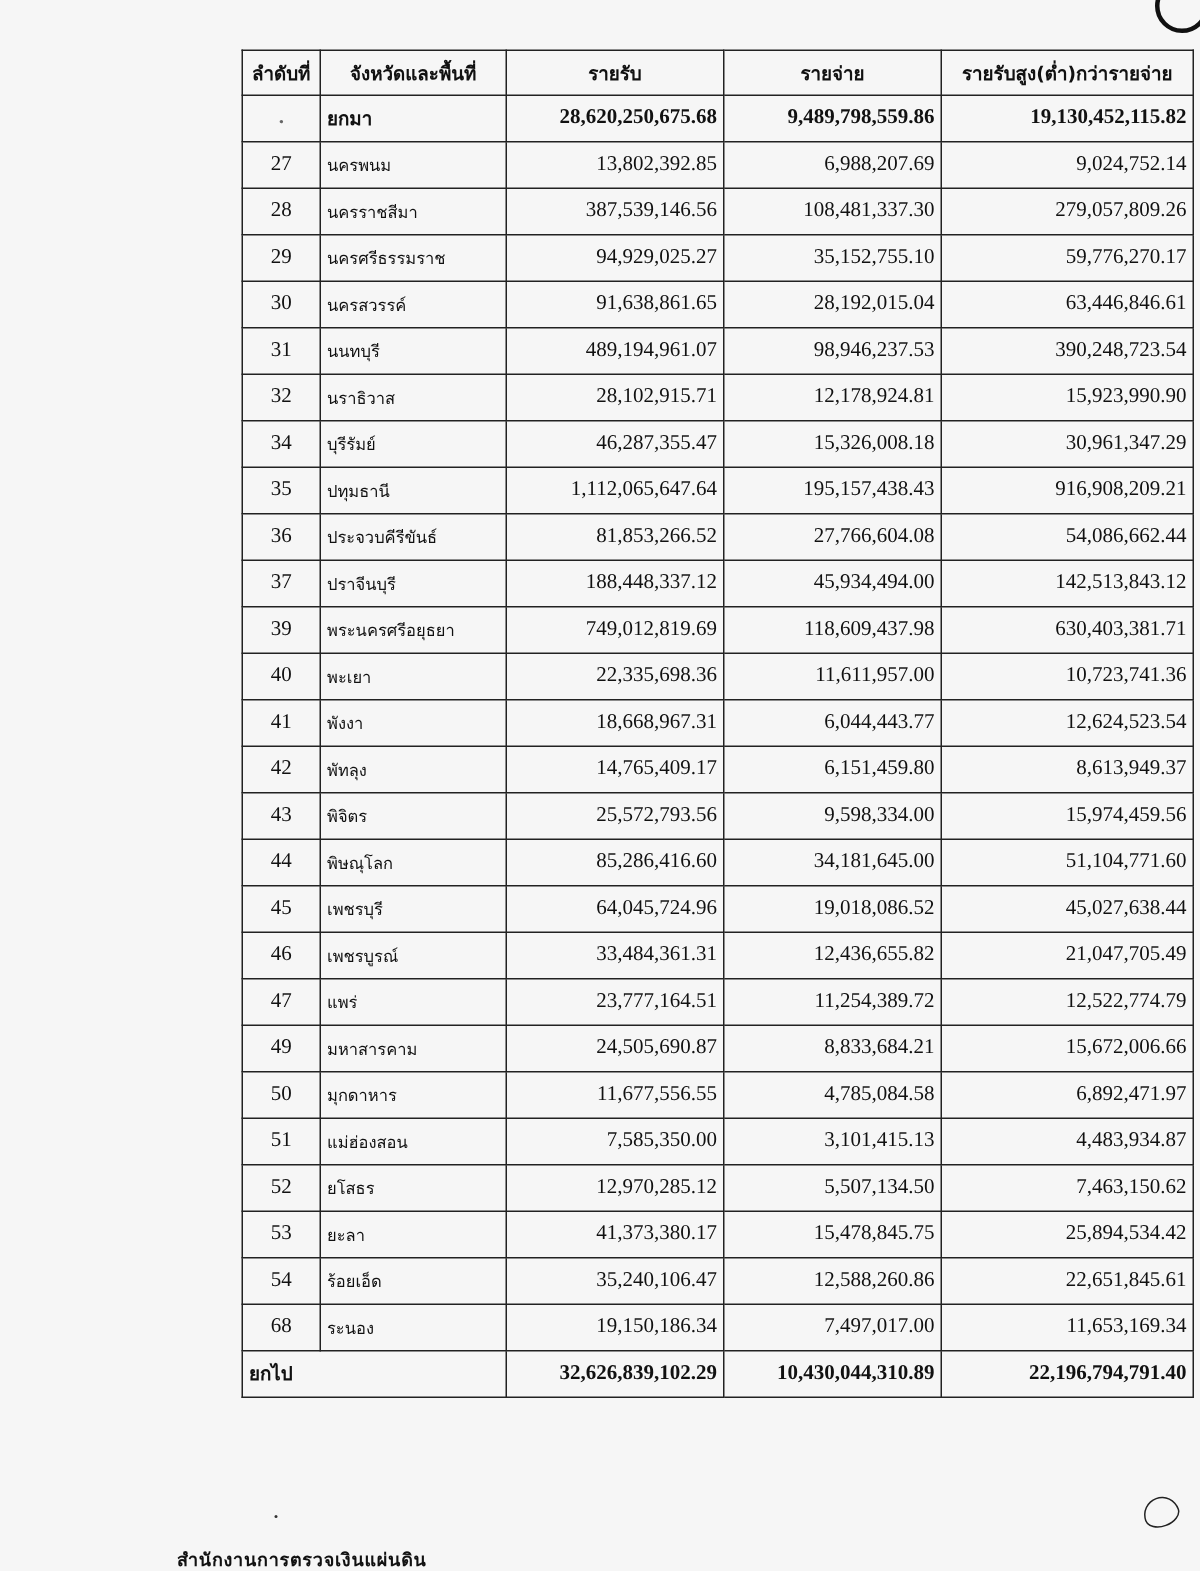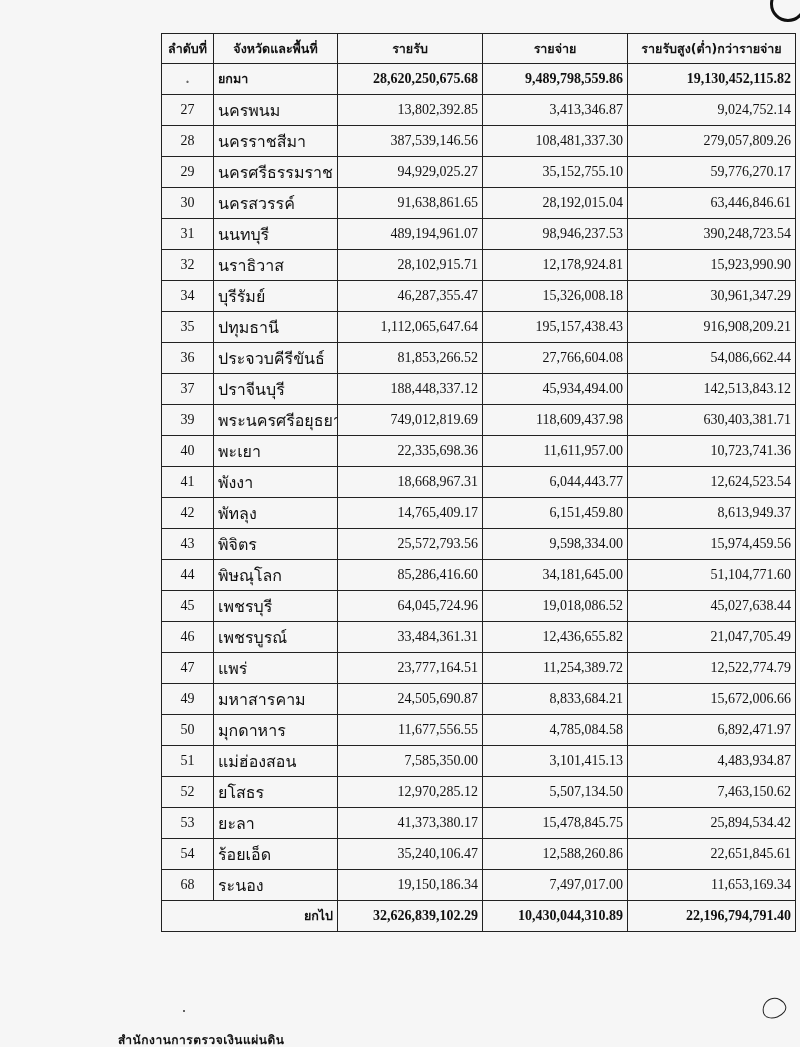--- a/index.html
+++ b/index.html
@@ -48,28 +48,28 @@
     table.ledger th {
       font-family: "DejaVu Sans", sans-serif;
       font-size: 12.5px;
       font-weight: bold;
       text-align: center;
       height: 29px;
     }
     td.no { text-align: center; }
     td.prov {
       font-family: "DejaVu Sans", sans-serif;
-      font-size: 16px;
+      font-size: 11px;
       text-align: left;
       padding-left: 3px;
     }
     td.num { text-align: right; }
     tr.carry td, tr.total td { font-weight: bold; }
     tr.carry td.prov, tr.total td.label { font-family: "DejaVu Sans", sans-serif; font-size: 12.5px; }
-    tr.total td.label { text-align: right; }
+    tr.total td.label { text-align: left; }
     tr.carry td.no { color: #666; }
     .footer-org {
       position: absolute;
       left: 118px;
       top: 1030px;
       font-family: "DejaVu Sans", sans-serif;
       font-size: 12px;
       font-weight: bold;
       letter-spacing: 0.5px;
     }
@@ -120,21 +120,21 @@
       <td class="no">.</td>
       <td class="prov">ยกมา</td>
       <td class="num">28,620,250,675.68</td>
       <td class="num">9,489,798,559.86</td>
       <td class="num">19,130,452,115.82</td>
     </tr>
   <tr>
         <td class="no">27</td>
         <td class="prov">นครพนม</td>
         <td class="num">13,802,392.85</td>
-        <td class="num">3,413,346.87</td>
+        <td class="num">6,988,207.69</td>
         <td class="num">9,024,752.14</td>
       </tr>
       <tr>
         <td class="no">28</td>
         <td class="prov">นครราชสีมา</td>
         <td class="num">387,539,146.56</td>
         <td class="num">108,481,337.30</td>
         <td class="num">279,057,809.26</td>
       </tr>
       <tr>

